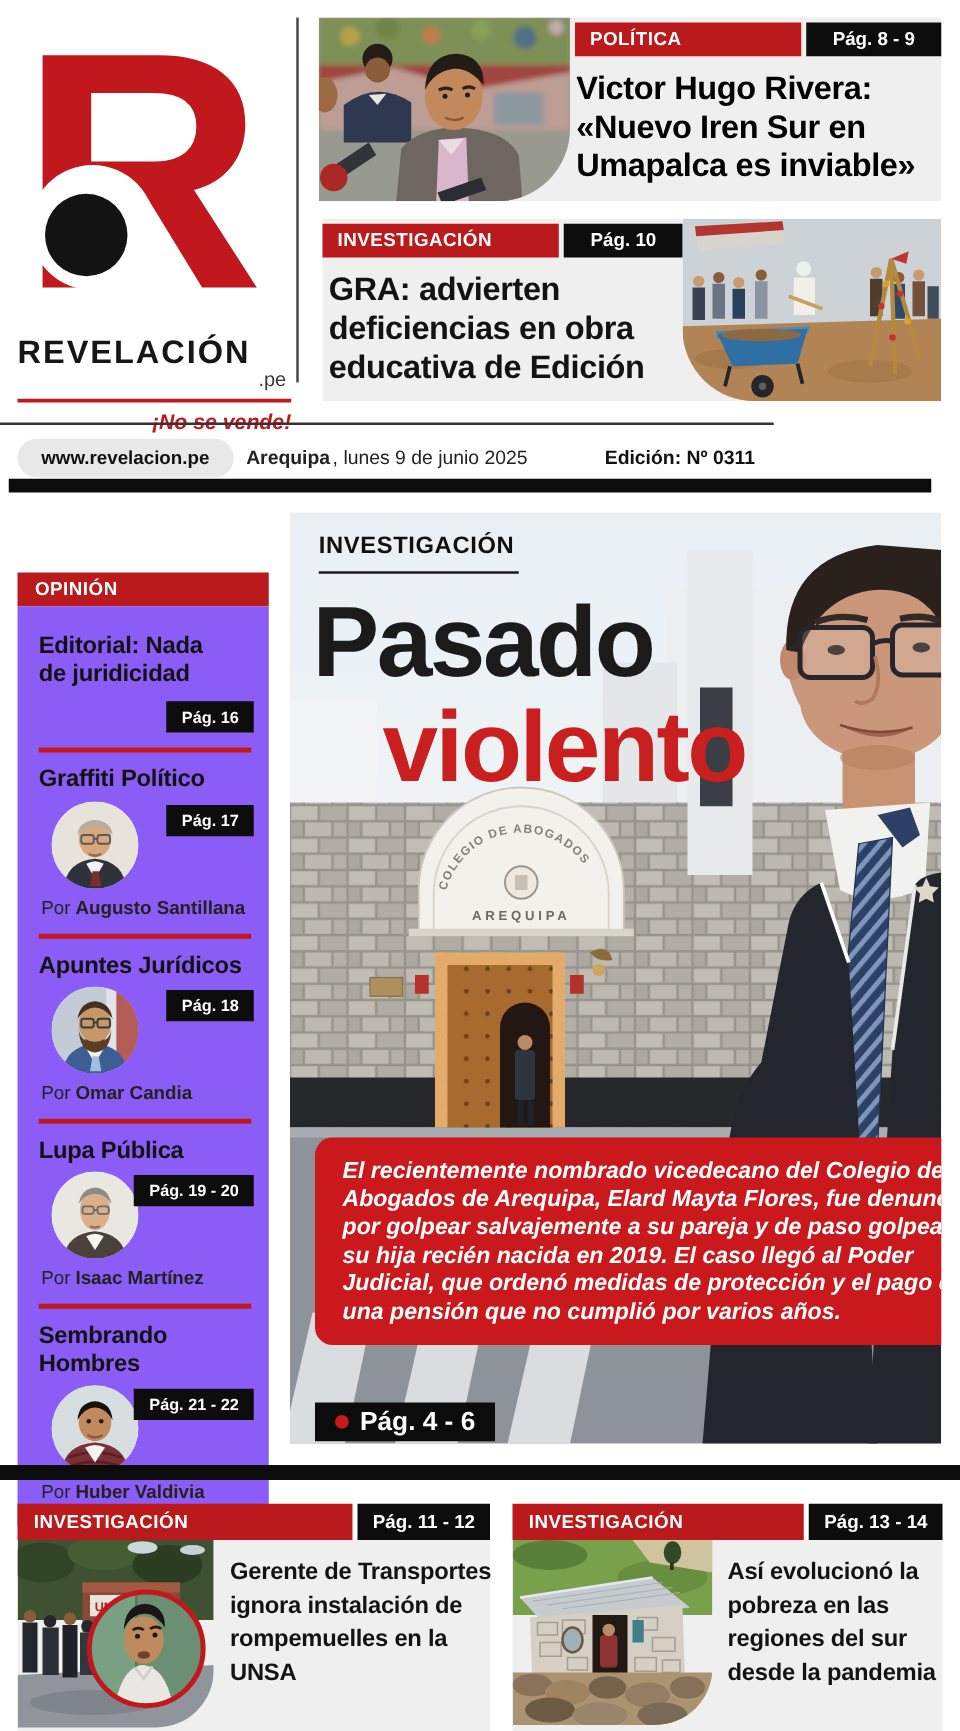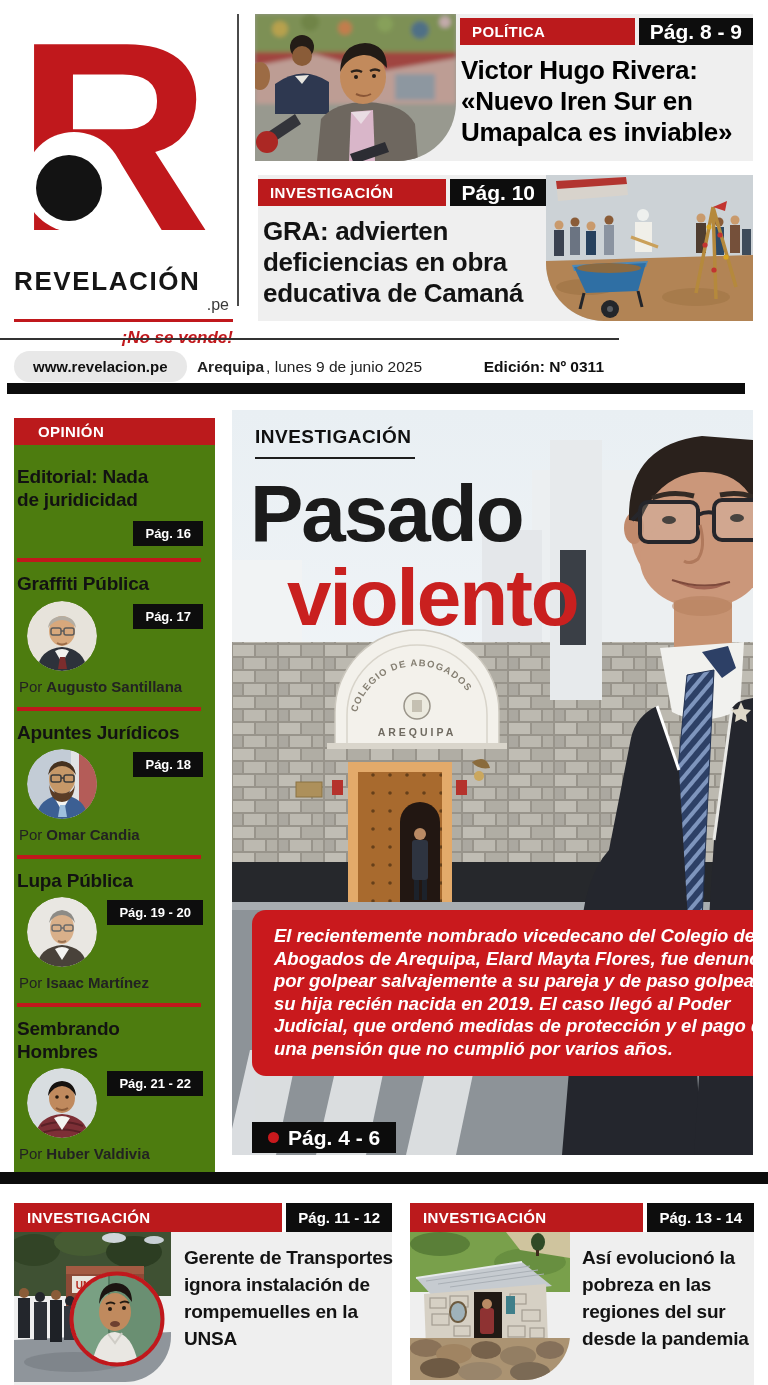--- a/index.html
+++ b/index.html
@@ -16,59 +16,59 @@
   .slogan { text-align:right; color:#c0181c; font-weight:700; font-style:italic; font-size:17px; margin-top:6px; }
   .mast-divider { position:absolute; left:237px; top:14px; width:2px; height:292px; background:#4a4a4a; }
 
   .sec-band { background:#bb1a1c; color:#fff; font-weight:700; letter-spacing:.4px; }
   .pg-badge { background:#0d0d0d; color:#fff; font-weight:700; }
 
   .story1 { position:absolute; left:255px; top:14px; width:498px; height:147px; background:#efefef; }
   .story1 .photo { position:absolute; left:0; top:0; width:201px; height:147px; border-radius:0 0 58px 0; overflow:hidden; }
   .story1 .band-row { position:absolute; left:205px; top:4px; right:0; height:27px; display:flex; gap:4px; }
   .band-row .sec-band { flex:1; line-height:27px; padding-left:12px; font-size:15px; }
-  .band-row .pg-badge { line-height:27px; padding:0 11px; font-size:21px; white-space:nowrap; }
+  .band-row .pg-badge { line-height:27px; padding:0 21px; font-size:15px; white-space:nowrap; }
   .story1 h2 { position:absolute; left:206px; top:41px; width:302px; font-size:26px; line-height:1.2; letter-spacing:-.3px; color:#000000; }
 
   .story2 { position:absolute; left:258px; top:175px; width:495px; height:146px; background:#efefef; }
   .story2 .band-row2 { position:absolute; left:0; top:4px; width:288px; height:27px; display:flex; gap:4px; }
   .story2 .photo { position:absolute; right:0; top:0; width:207px; height:146px; border-radius:0 0 0 58px; overflow:hidden; }
   .story2 h2 { position:absolute; left:5px; top:41px; width:286px; font-size:26px; line-height:1.2; letter-spacing:-.3px; color:#131313; }
 
   
   .dateline { position:absolute; left:0; top:338px; width:619px; height:45px; border-top:2px solid #333; }
   .url-pill { position:absolute; left:14px; top:11px; background:#e8e8e8; border-radius:17px; padding:7px 19px; font-weight:700; font-size:15px; color:#111; }
   .date-center { position:absolute; left:0; right:0; top:18px; text-align:center; font-size:15.5px; color:#222; }
   .date-center b { margin-right:2px; }
   .edition { position:absolute; right:15px; top:18px; font-weight:700; font-size:15.5px; color:#111; }
   .bar1 { position:absolute; left:7px; top:383px; width:738px; height:11px; background:#0c0c0c; }
   .bar2 { position:absolute; left:0; top:1172px; width:768px; height:12px; background:#0c0c0c; }
 
   
   .opinion { position:absolute; left:14px; top:418px; width:201px; }
-  .op-band { height:27px; background:#bb1a1c; color:#fff; font-weight:700; font-size:15px; line-height:27px; padding-left:24px; letter-spacing:.4px; }
-  .op-panel { background:#4d7c0f; padding:20px 12px 18px 3px; }
+  .op-band { height:27px; background:#bb1a1c; color:#fff; font-weight:700; font-size:15px; line-height:27px; padding-left:14px; letter-spacing:.4px;margin-top:40px; }
+  .op-panel { background:#8b5cf6; padding:20px 12px 18px 17px; }
   .op-title { font-size:19px; font-weight:700; line-height:1.22; color:#121212; letter-spacing:-.2px; }
   .op-title.narrow { max-width:150px; }
   .op-badge-row { text-align:right; margin-top:10px; }
   .op-badge { display:inline-block; background:#0d0d0d; color:#fff; font-weight:700; font-size:13px; padding:5px 12px; }
   .op-divider { height:4px; background:#c0181c; margin:12px 2px 10px 0; }
   .op-media { position:relative; margin-top:4px; height:72px; }
   .op-avatar { position:absolute; left:10px; top:1px; width:70px; height:70px; border-radius:50%; overflow:hidden; }
   .op-media .op-badge { position:absolute; right:0; top:4px; }
   .op-byline { margin-top:6px; margin-left:2px; font-size:15px; color:#222; }
   .op-byline b { margin-left:4px; }
 
   
   .cover { position:absolute; left:232px; top:410px; width:521px; height:745px; overflow:hidden; background:#f4f7f9; }
   .cover .bg { position:absolute; left:0; top:0; width:521px; height:745px; }
   .kicker { position:absolute; left:23px; top:16px; font-size:19px; font-weight:700; letter-spacing:.5px; color:#101010; }
   .kicker-rule { position:absolute; left:23px; top:47px; width:160px; height:2px; background:#1d1d1d; }
   .cover h1 { position:absolute; left:18px; top:62px; font-size:80px; line-height:84px; font-weight:700; letter-spacing:-2px; color:#1b1b1b; }
-  .cover h1 .line2 { color:#c9201f; margin-left:37px; }
+  .cover h1 .line2 { color:#c9201f; margin-left:56px; }
   .summary-box { position:absolute; left:20px; top:500px; width:569px; background:#c9191d; border-radius:14px 48px 14px 14px; padding:15px 20px 16px 22px; color:#fff; font-style:italic; font-weight:700; font-size:18.5px; line-height:1.22; }
   .cover-pages { position:absolute; left:20px; top:712px; height:31px; background:#0c0c0c; color:#fff; display:flex; align-items:center; gap:9px; padding:0 16px; font-weight:700; font-size:21px; }
   .red-dot { width:11px; height:11px; border-radius:50%; background:#c9191d; }
 
   
   .card { position:absolute; top:1203px; }
   .card1 { left:14px; width:378px; }
   .card2 { left:410px; width:344px; }
   .card .hdr { display:flex; gap:4px; height:29px; }
   .card .hdr .sec-band { flex:1; line-height:29px; padding-left:13px; font-size:15px; }
@@ -144,21 +144,21 @@
       <div class="pg-badge">Pág. 8 - 9</div>
     </div>
     <h2>Victor Hugo Rivera: «Nuevo Iren Sur en Umapalca es inviable»</h2>
   </div>
 
   <div class="story2">
     <div class="band-row2 band-row">
       <div class="sec-band">INVESTIGACIÓN</div>
       <div class="pg-badge">Pág. 10</div>
     </div>
-    <h2>GRA: advierten deficiencias en obra educativa de Camaná</h2>
+    <h2>GRA: advierten deficiencias en obra educativa de Edición</h2>
     <div class="photo">
       <svg viewBox="0 0 207 146" width="207" height="146">
         <rect width="207" height="146" fill="#ccd2d6"></rect>
         <path d="M10,6 L80,2 L82,20 L12,26 Z" fill="#d8d3cc"></path>
         <path d="M10,6 L80,2 L81,9 L11,14 Z" fill="#b23530"></path>
         <g>
           <rect x="8" y="55" width="10" height="26" fill="#3a4250"></rect>
             <circle cx="13" cy="50" r="4.5" fill="#c99a6c"></circle>
           <rect x="24" y="52" width="10" height="28" fill="#6b7482"></rect>
             <circle cx="29" cy="47" r="4.5" fill="#8a5c38"></circle>
@@ -208,21 +208,21 @@
     <div class="op-band">OPINIÓN</div>
     <div class="op-panel">
 
       <div>
         <div class="op-title narrow">Editorial: Nada de juridicidad</div>
         <div class="op-badge-row"><span class="op-badge">Pág. 16</span></div>
       </div>
       <div class="op-divider"></div>
 
       <div>
-        <div class="op-title">Graffiti Pública</div>
+        <div class="op-title">Graffiti Político</div>
         <div class="op-media">
           <span class="op-avatar">
             <svg viewBox="0 0 70 70" width="70" height="70">
               <defs>
                   <clipPath id="a1">
                     <circle cx="35" cy="35" r="35"></circle>
                   </clipPath>
                 </defs>
               <g clip-path="url(#a1)">
                 <rect width="70" height="70" fill="#e7e3db"></rect>

